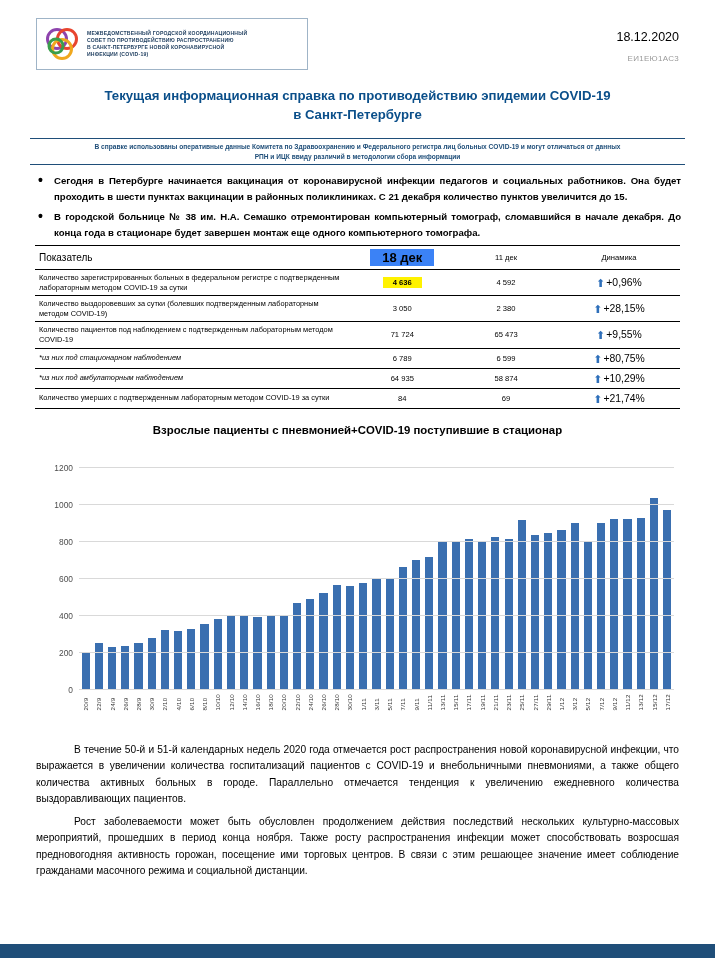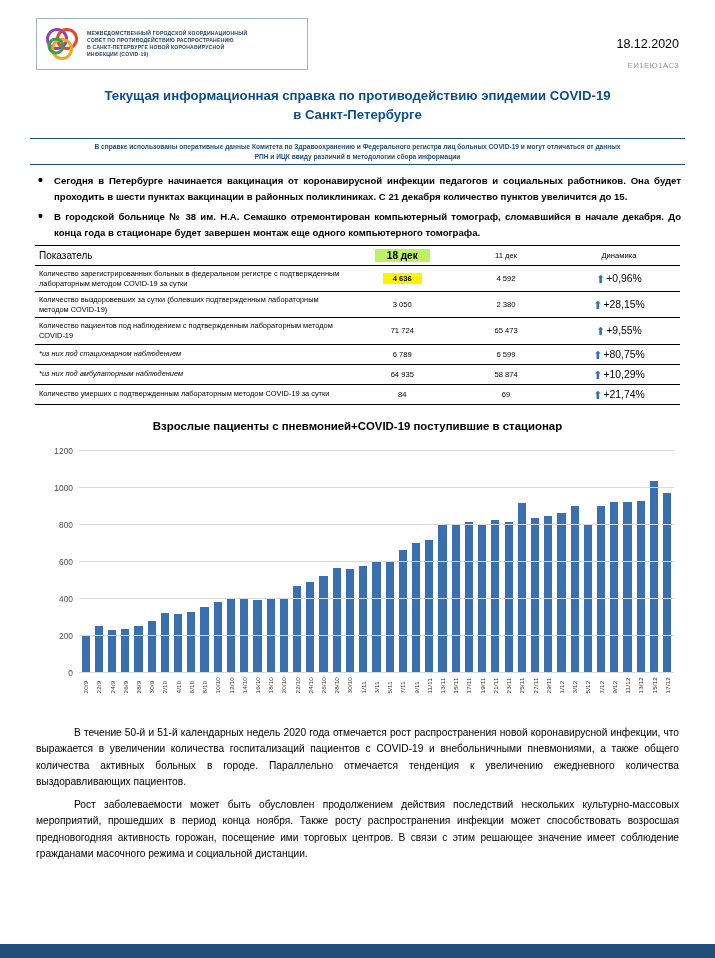--- a/index.html
+++ b/index.html
@@ -19,21 +19,21 @@
     position: relative;
     width: 715px;
     height: 958px;
     padding: 0;
     box-sizing: border-box;
   }
 
   
   .header {
     display: flex;
-    align-items: flex-end;
+    align-items: center;
     justify-content: space-between;
     padding: 18px 36px 0 36px;
     box-sizing: border-box;
     gap: 44px;
   }
   .logo-box {
     display: flex;
     align-items: center;
     border: 1px solid #9fb4c7;
     padding: 6px 10px 6px 8px;
@@ -169,43 +169,43 @@
     text-align: center;
     white-space: nowrap;
   }
   .hl {
     background: #fff200;
     padding: 1px 10px;
     display: inline-block;
     font-weight: bold;
   }
   .hl-head {
-    background: #bef264;
+    background: #3b82f6;
     padding: 1px 12px;
     display: inline-block;
     font-weight: bold;
-    font-size: 10px;
+    font-size: 13px;
   }
   .arrow-up {
     color: #2e6fba;
     font-size: 11px;
     margin-right: 1px;
     position: relative;
     top: 1px;
   }
 
   
   .chart-section {
     margin-top: 14px;
   }
   .chart-title {
     text-align: center;
     font-size: 11.4px;
     font-weight: bold;
-    margin: 0 40px 11px 40px;
+    margin: 0 40px 24px 40px;
     line-height: 15px;
   }
   .chart-area {
     position: relative;
     width: 645px;
     height: 270px;
     margin: 0 auto;
   }
   .plot {
     position: absolute;

